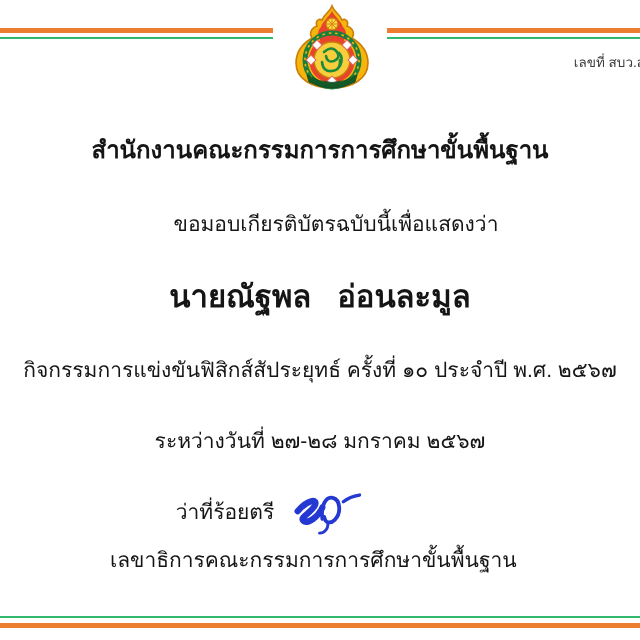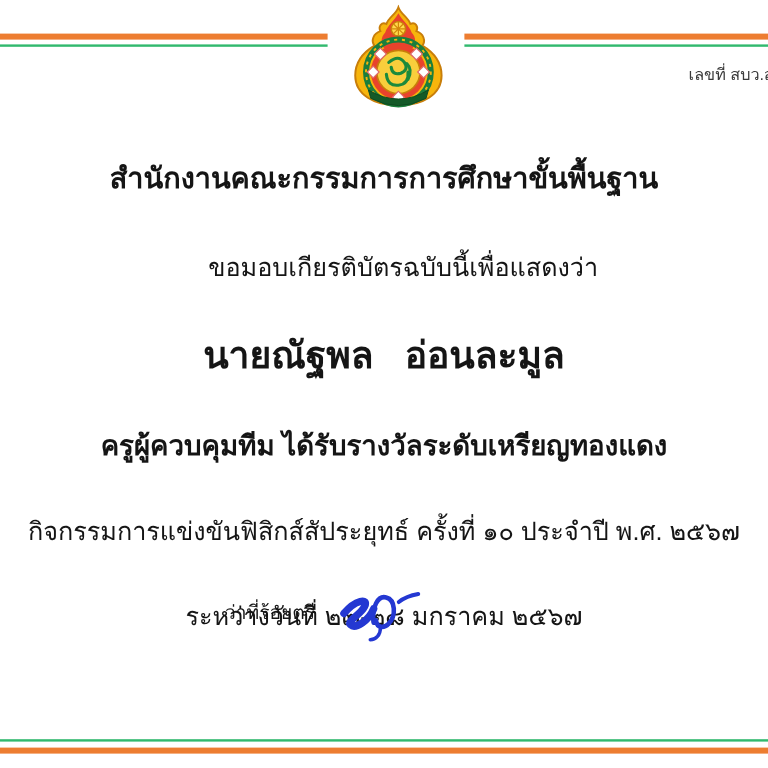--- a/index.html
+++ b/index.html
@@ -40,21 +40,21 @@
   .recipient   { font-size: 31px; font-weight: 700; line-height: 38px; }
   .school      { font-size: 23px; font-weight: 700; line-height: 36px; }
   .award       { font-size: 23px; font-weight: 700; line-height: 38px; }
   .body-line   { font-size: 21px; line-height: 35px; }
 
   .sig-block {
     position: absolute; left: 110px; top: 490px; width: 300px;
     text-align: center;
   }
   .sig-row { display: flex; justify-content: center; align-items: flex-start; gap: 16px; }
-  .sig-rank { font-size: 16px; line-height: 28px; margin-top: 8px; white-space: nowrap; margin-left: 26px; }
+  .sig-rank { font-size: 21px; line-height: 28px; margin-top: 8px; white-space: nowrap; margin-left: 26px; }
   .sig-script { width: 80px; height: 52px; flex: 0 0 auto; }
   .sig-name { font-size: 21px; line-height: 26px; margin-top: 2px; }
   .sig-position { font-size: 21px; line-height: 30px; margin-top: 3px; white-space: nowrap; }
 </style>
 </head>
 <body>
 
 <div class="page">
 
   <div class="rule rule-orange hdr-left-orange"></div>
@@ -87,38 +87,38 @@
     </g>
     <path d="M21,71 Q46,86 71,71 L69,78 Q46,90 23,78 Z" fill="#145A28" stroke="#0E4A20" stroke-width="0.8"></path>
   </svg>
 
   <div class="ref-no">เลขที่ สบว.ส</div>
 
   <div class="cert-body">
     <div class="org-title">สำนักงานคณะกรรมการการศึกษาขั้นพื้นฐาน</div>
     <div class="present">ขอมอบเกียรติบัตรฉบับนี้เพื่อแสดงว่า</div>
     <div class="recipient">นายณัฐพล   อ่อนละมูล</div>
-    <div class="award">ครูผู้ควบคุมทีม ได้รับรางวัลระดับเหรียญทองแดง</div>
     <div class="body-line">กิจกรรมการแข่งขันฟิสิกส์สัประยุทธ์ ครั้งที่ ๑๐ ประจำปี พ.ศ. ๒๕๖๗</div>
     <div class="body-line">ระหว่างวันที่ ๒๗-๒๘ มกราคม ๒๕๖๗</div>
     
     
     
   </div>
 
   <div class="sig-block">
     <div class="sig-row">
       <span class="sig-rank">ว่าที่ร้อยตรี</span>
       <svg class="sig-script" viewBox="0 0 84 54" aria-hidden="true">
         <g fill="none" stroke="#2438D2" stroke-linecap="round" stroke-linejoin="round">
           <path d="M8,22 C18,10 30,8 26,16 C22,24 10,28 14,32 C18,36 30,28 34,18" stroke-width="6.5"></path>
           <path d="M34,30 C32,16 38,6 45,8 C53,10 54,24 47,31 C43,35 37,35 36,28" stroke-width="4"></path>
           <path d="M40,34 C40,41 36,45 31,45" stroke-width="3"></path>
           <path d="M56,12 C61,8 67,6 73,5" stroke-width="3.5"></path>
         </g>
       </svg>
     </div>
+    <div class="sig-position">เลขาธิการคณะกรรมการการศึกษาขั้นพื้นฐาน</div>
   </div>
 
   <div class="rule rule-green  ftr-green"></div>
   <div class="rule rule-orange ftr-orange"></div>
 
 </div>
 
 </body></html>

